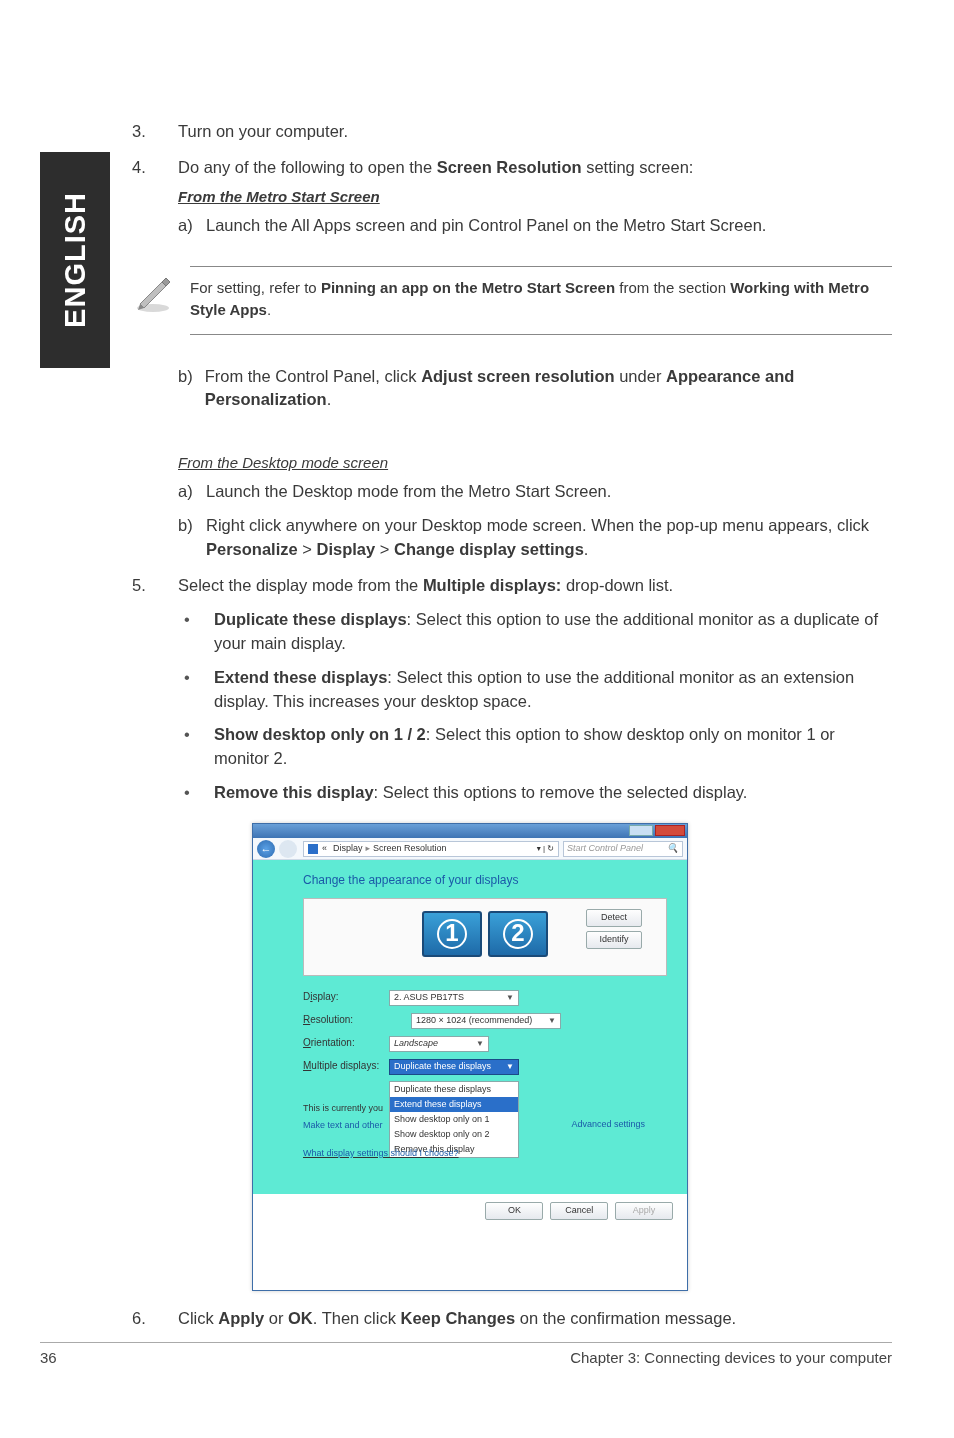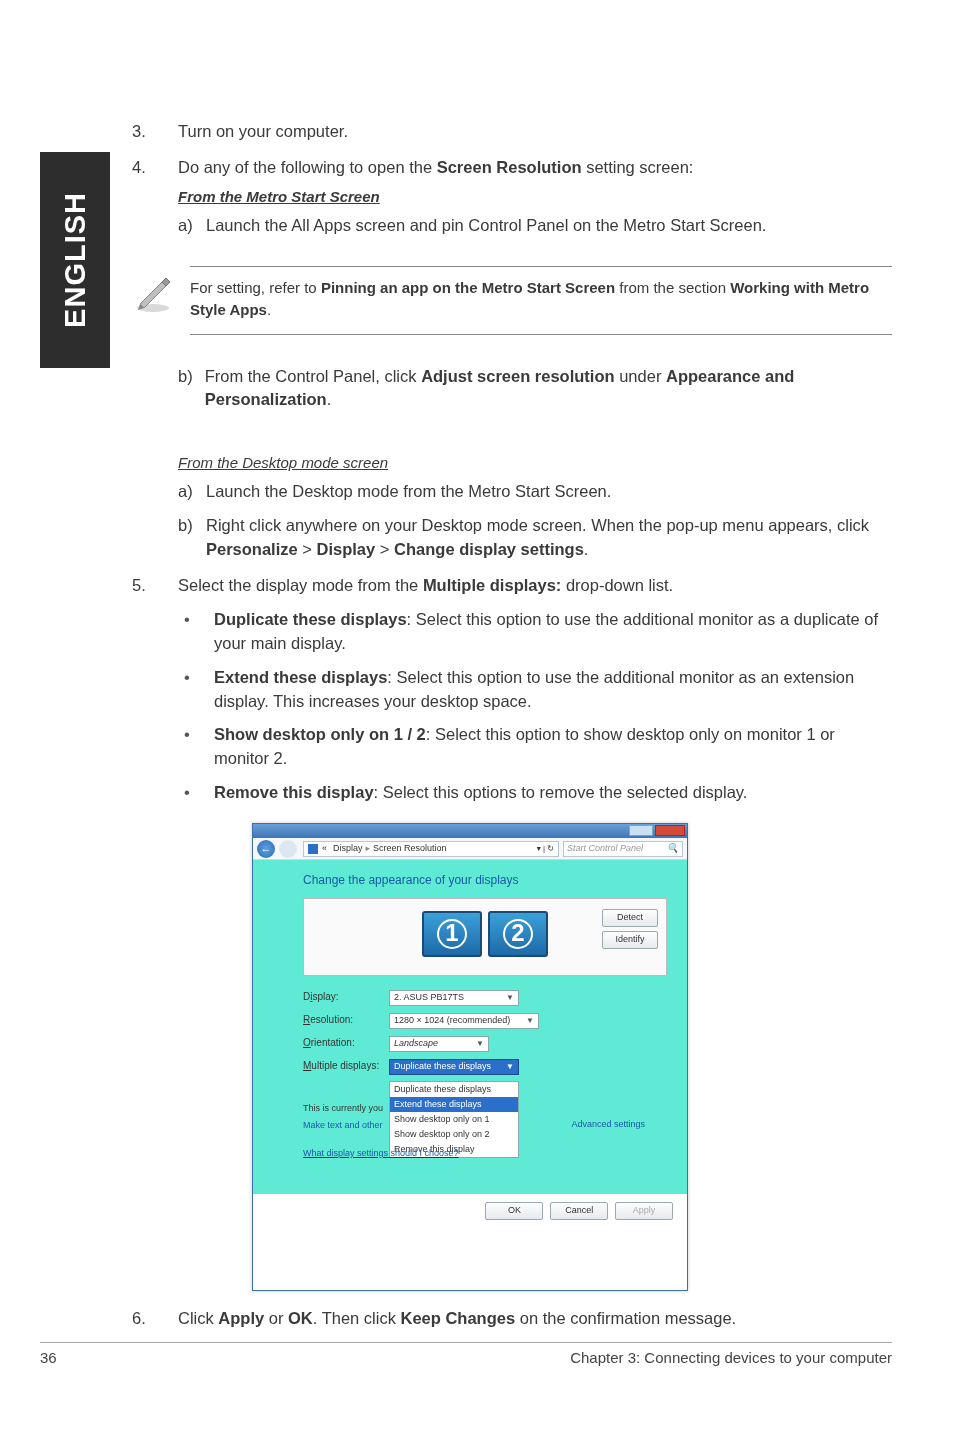--- a/index.html
+++ b/index.html
@@ -32,21 +32,21 @@
   .nav-fwd { width: 18px; height: 18px; border-radius: 50%; background: #dde7f1; margin-right: 6px; }
   .breadcrumb { flex: 1; height: 16px; border: 1px solid #b8c6d8; background: #fff; font-size: 9px; display: flex; align-items: center; padding: 0 4px; color: #333; }
   .bc-sep { margin: 0 3px; color: #888; }
   .nav-search { width: 120px; height: 16px; border: 1px solid #b8c6d8; background: #fff; margin-left: 4px; display:flex; align-items:center; justify-content:space-between; padding: 0 3px; color:#999; font-style: italic; font-size:9px; }
   .win-body { background: #5eead4; padding: 12px 20px 8px 50px; }
   .win-h { color: #1a5aa8; font-size: 12px; margin-bottom: 8px; }
   .mon-frame { border: 1px solid #bbb; background: #fafafa; height: 78px; position: relative; margin-bottom: 14px; padding: 8px; }
   .monitors { position: absolute; left: 50%; transform: translateX(-50%); top: 12px; display:flex; gap:6px; }
   .mon { width: 60px; height: 46px; background: linear-gradient(#3aa0d8,#1e6aa8); border: 2px solid #1a4a78; border-radius: 3px; display:flex;align-items:center;justify-content:center; color:#fff; font-size:24px; font-weight:bold; position:relative; }
   .mon .circ { width:30px;height:30px;border:2px solid #fff;border-radius:50%;display:flex;align-items:center;justify-content:center; }
-  .mon-btns { position:absolute; right:8px; top:10px; display:flex; flex-direction:column; gap:4px; }
+  .mon-btns { position:absolute; right:24px; top:10px; display:flex; flex-direction:column; gap:4px; }
   .wbtn { min-width: 56px; height: 18px; border: 1px solid #9aa; background: linear-gradient(#fefefe,#e6e9ee); font-size: 9px; display:flex;align-items:center;justify-content:center; border-radius:2px; color:#333; }
   .form-row { display:flex; align-items:center; margin-bottom: 7px; font-size:10px; }
   .form-row .fl { width: 86px; }
   .form-row .fl u { text-decoration: underline; }
   .combo { border: 1px solid #8aa; background:#fff; height:16px; min-width: 130px; display:flex; align-items:center; justify-content:space-between; padding: 0 4px; font-size:9px; }
   .combo .arr { font-size:8px; color:#555; }
   .combo.sel { background:#2a6fc9; color:#fff; border-color:#1a4a88; }
   .dd-list { margin-left: 86px; border:1px solid #8aa; background:#fff; width:130px; font-size:9px; margin-top:-1px; margin-bottom: 4px; }
   .dd-list div { padding: 1px 4px; }
   .dd-list .hi { background:#2a6fc9; color:#fff; }
@@ -189,21 +189,21 @@
 
           <div class="form-row">
             <div class="fl"><span>D</span><u>i</u><span>splay:</span></div>
             <div class="combo">
                 <span>2. ASUS PB17TS</span>
                 <span class="arr">▼</span>
               </div>
           </div>
           <div class="form-row">
             <div class="fl"><u>R</u><span>esolution:</span></div>
-            <div class="combo" style="min-width:150px;">
+            <div class="combo" style="min-width:150px;margin-left:22px;">
                 <span>1280 × 1024 (recommended)</span>
                 <span class="arr">▼</span>
               </div>
           </div>
           <div class="form-row">
             <div class="fl"><u>O</u><span>rientation:</span></div>
             <div class="combo" style="min-width:100px;font-style:italic;">
                 <span>Landscape</span>
                 <span class="arr">▼</span>
               </div>

